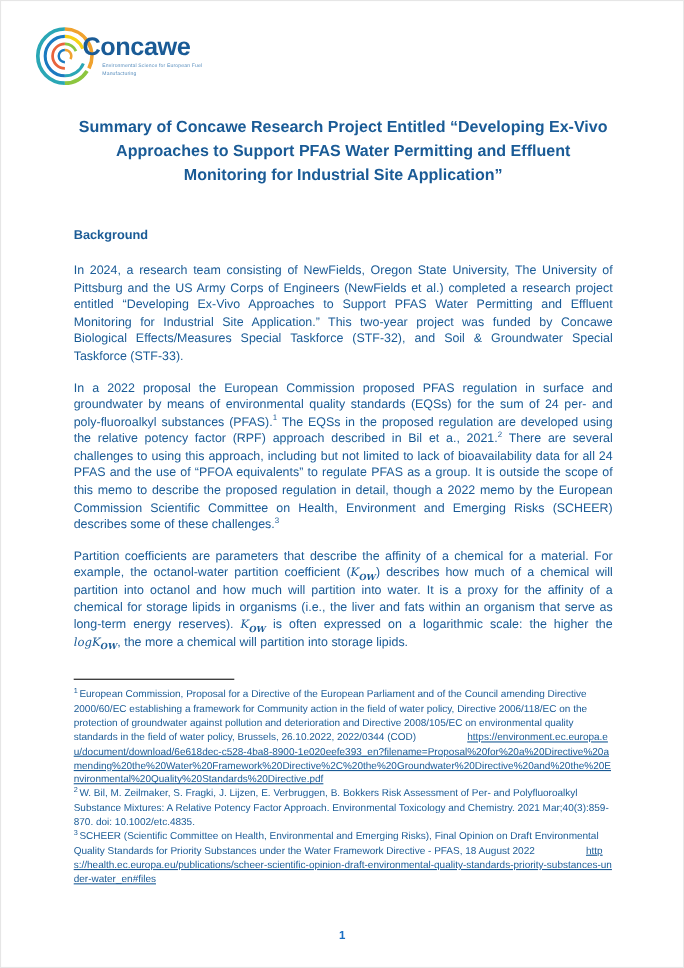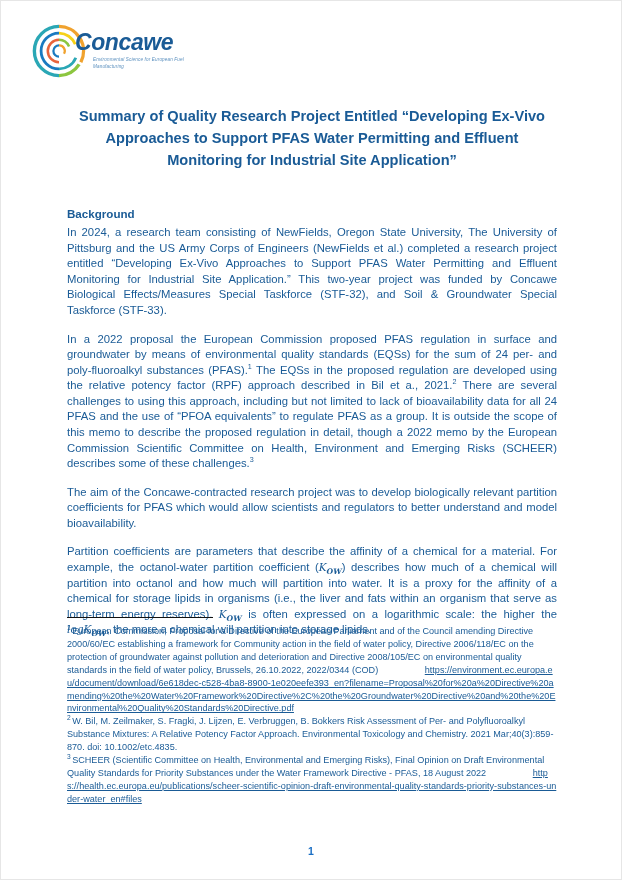--- a/index.html
+++ b/index.html
@@ -27,21 +27,20 @@
     position: absolute;
     left: 30px;
     top: 22px;
     width: 160px;
     height: 60px;
   }
   .logo-wrap {
     position: relative;
     width: 160px;
     height: 58px;
-    font-style: italic;
   }
   .logo-mark {
     position: absolute;
     left: 0;
     top: 0;
     width: 56px;
     height: 56px;
   }
   .logo-text {
     position: absolute;
@@ -78,21 +77,21 @@
   
   .body-area {
     position: absolute;
     left: 66px;
     top: 205px;
     width: 490px;
   }
   h2.section-heading {
     font-size: 11.6px;
     font-weight: 700;
-    margin: 0 0 4px 0;
+    margin: 0 0 18px 0;
     color: #1a5b96;
     line-height: 1.3;
   }
   p.para {
     font-size: 11.3px;
     line-height: 1.38;
     text-align: justify;
     margin: 0 0 13px 0;
     color: #1a5b96;
     hyphens: none;
@@ -186,31 +185,30 @@
 
           <path d="M 50 40 A 10 10 0 0 0 50 60" stroke="#1a7ac0" stroke-width="4"></path>
           <path d="M 50 40 A 10 10 0 0 1 59 55" stroke="#f0a22e" stroke-width="4"></path>
         </g>
       </svg>
       <div class="logo-text">Concawe</div>
       <div class="logo-tagline">Environmental Science for European Fuel Manufacturing</div>
     </div>
   </div>
 
-  <div class="doc-title">Summary of Quality Research Project Entitled “Developing Ex-Vivo Approaches to Support PFAS Water Permitting and Effluent Monitoring for Industrial Site Application”</div>
+  <div class="doc-title">Summary of Concawe Research Project Entitled “Developing Ex-Vivo Approaches to Support PFAS Water Permitting and Effluent Monitoring for Industrial Site Application”</div>
 
   <div class="body-area">
 
     <h2 class="section-heading">Background</h2>
 
     <p class="para">In 2024, a research team consisting of NewFields, Oregon State University, The University of Pittsburg and the US Army Corps of Engineers (NewFields et al.) completed a research project entitled “Developing Ex-Vivo Approaches to Support PFAS Water Permitting and Effluent Monitoring for Industrial Site Application.” This two-year project was funded by Concawe Biological Effects/Measures Special Taskforce (STF-32), and Soil &amp; Groundwater Special Taskforce (STF-33).</p>
 
     <p class="para"><span>In a 2022 proposal the European Commission proposed PFAS regulation in surface and groundwater by means of environmental quality standards (EQSs) for the sum of 24 per- and poly-fluoroalkyl substances (PFAS).</span><sup class="fn">1</sup><span> The EQSs in the proposed regulation are developed using the relative potency factor (RPF) approach described in Bil et a., 2021.</span><sup class="fn">2</sup><span> There are several challenges to using this approach, including but not limited to lack of bioavailability data for all 24 PFAS and the use of “PFOA equivalents” to regulate PFAS as a group. It is outside the scope of this memo to describe the proposed regulation in detail, though a 2022 memo by the European Commission Scientific Committee on Health, Environment and Emerging Risks (SCHEER) describes some of these challenges.</span><sup class="fn">3</sup></p>
 
-    <p class="para">The aim of the Concawe-contracted research project was to develop biologically relevant partition coefficients for PFAS which would allow scientists and regulators to better understand and model bioavailability.</p>
 
     <p class="para"><span>Partition coefficients are parameters that describe the affinity of a chemical for a material. For example, the octanol-water partition coefficient (</span><span class="mathvar"><span>K</span><span class="sub">OW</span></span><span>) describes how much of a chemical will partition into octanol and how much will partition into water. It is a proxy for the affinity of a chemical for storage lipids in organisms (i.e., the liver and fats within an organism that serve as long-term energy reserves). </span><span class="mathvar"><span>K</span><span class="sub">OW</span></span><span> is often expressed on a logarithmic scale: the higher the </span><span class="mathvar"><span>logK</span><span class="sub">OW</span></span><span>, the more a chemical will partition into storage lipids.</span></p>
 
   </div>
 
   <div class="footnote-rule"></div>
 
   <div class="footnotes">
 
     <p class="footnote"><sup class="marker">1</sup><span>European Commission, Proposal for a Directive of the European Parliament and of the Council amending Directive 2000/60/EC establishing a framework for Community action in the field of water policy, Directive 2006/118/EC on the protection of groundwater against pollution and deterioration and Directive 2008/105/EC on environmental quality standards in the field of water policy, Brussels, 26.10.2022, 2022/0344 (COD) </span><span class="link">https://environment.ec.europa.eu/document/download/6e618dec-c528-4ba8-8900-1e020eefe393_en?filename=Proposal%20for%20a%20Directive%20amending%20the%20Water%20Framework%20Directive%2C%20the%20Groundwater%20Directive%20and%20the%20Environmental%20Quality%20Standards%20Directive.pdf</span></p>

